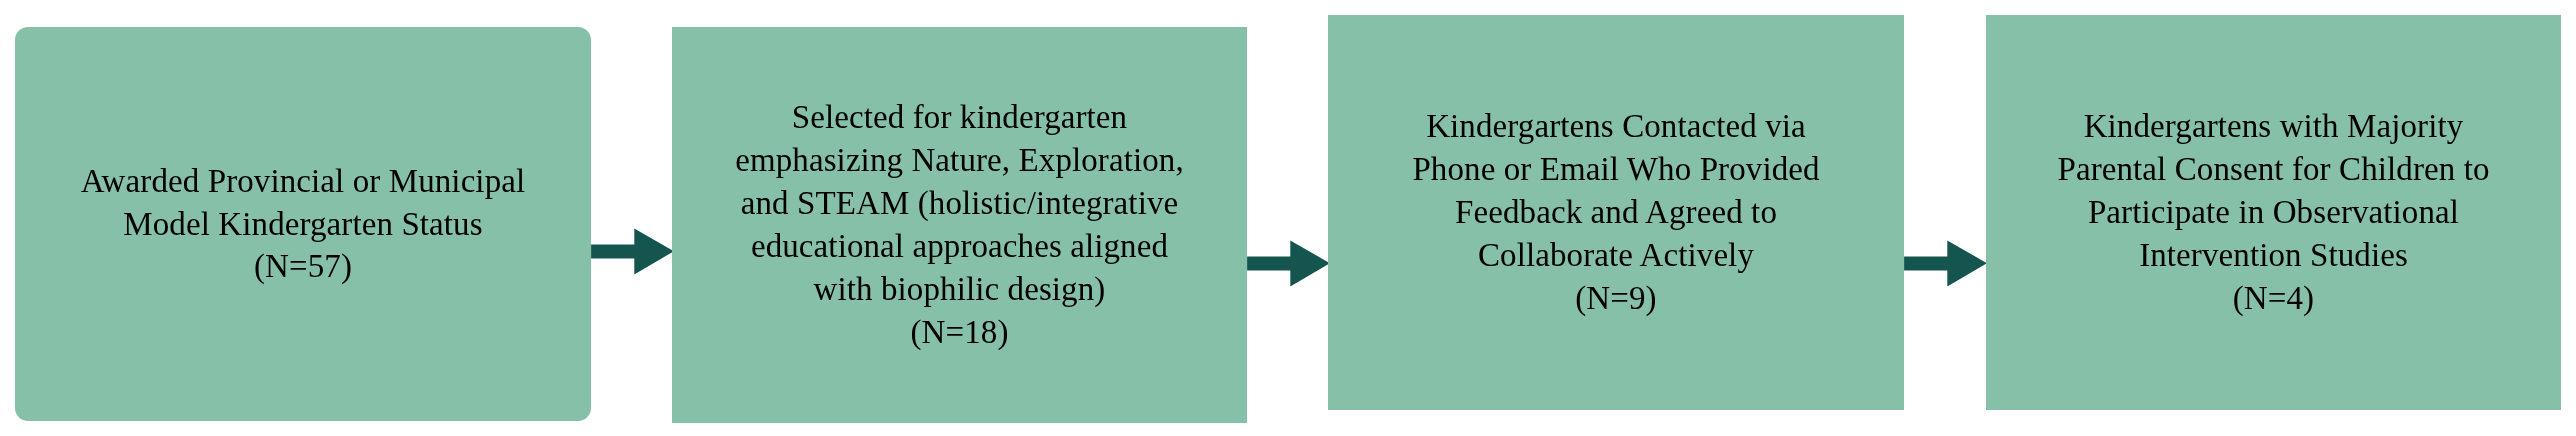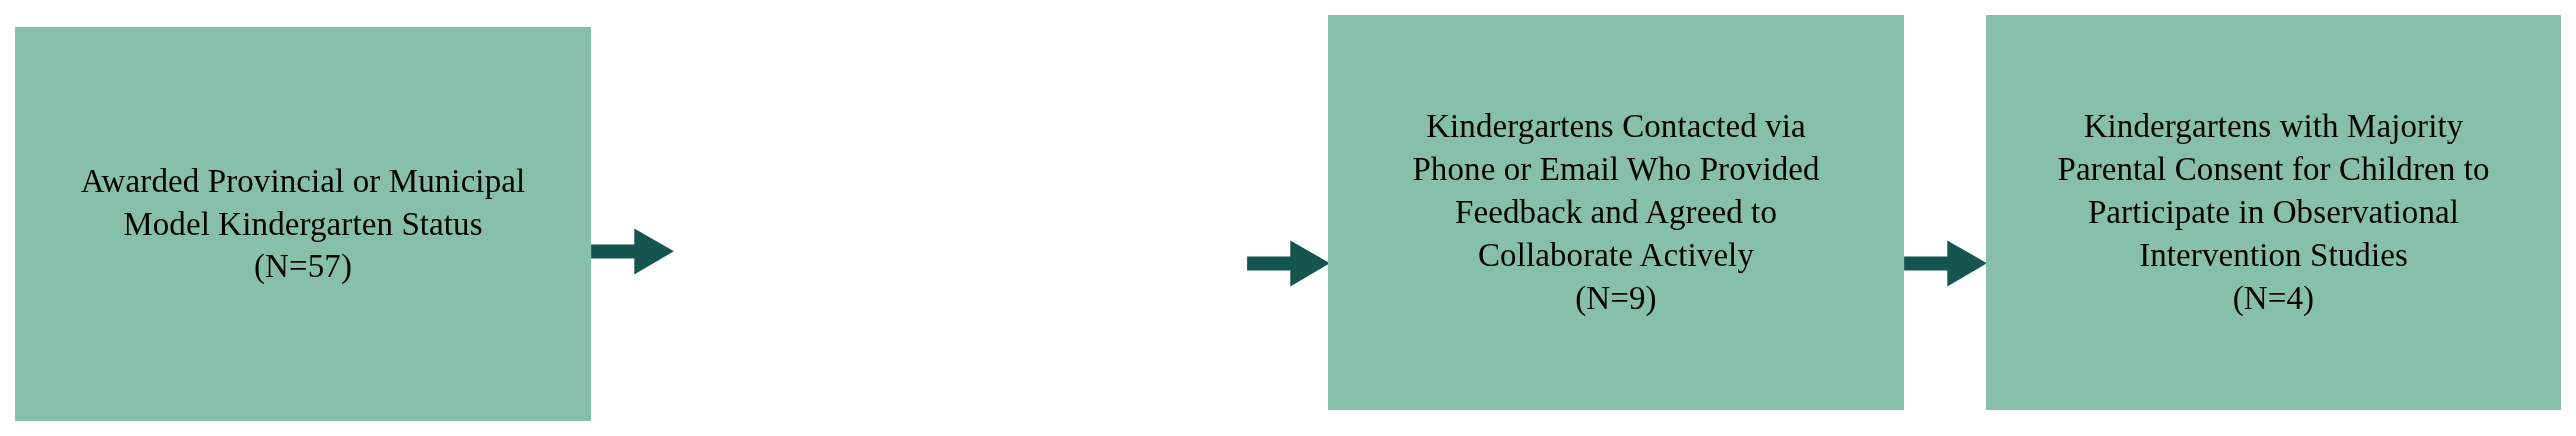--- a/index.html
+++ b/index.html
@@ -32,21 +32,21 @@
   }
   .flow-box .box-text {
     display: block;
     width: 100%;
     white-space: pre-line;
     font-weight: 400;
     letter-spacing: 0.1px;
   }
 
   
-  #box-1 { left: 15px;   top: 27px;  width: 576px;  height: 394px; }
+  #box-1 { left: 15px;   top: 27px;  width: 576px;  height: 394px; border-radius: 13px; }
   #box-2 { left: 672px; top: 27px;  width: 575px;  height: 396px; }
   #box-3 { left: 1328px; top: 15px;  width: 576px;  height: 395px; }
   #box-4 { left: 1986px; top: 15px;  width: 575px;  height: 395px; }
 
   #box-1 .box-text { font-size: 33px; line-height: 1.30; }
   #box-2 .box-text { font-size: 33px; line-height: 1.30; }
   #box-3 .box-text { font-size: 33px; line-height: 1.30; text-align: center; }
   #box-4 .box-text { font-size: 33px; line-height: 1.30; }
 
   
@@ -66,20 +66,28 @@
   <div class="flow-box" id="box-1" style="background-color: rgb(134, 192, 168); color: rgb(0, 0, 0);">
     <span class="box-text">Awarded Provincial or Municipal
 Model Kindergarten Status
 (N=57)</span>
   </div>
 
   <svg class="flow-arrow" id="arrow-1" viewBox="0 0 138 105" aria-hidden="true">
     <polygon points="0,41 72,41 72,14 138,52 72,91 72,64 0,64" fill="#14564f"></polygon>
   </svg>
 
+  <div class="flow-box" id="box-2" style="background-color: rgb(134, 192, 168); color: rgb(0, 0, 0);">
+    <span class="box-text">Selected for kindergarten
+emphasizing Nature, Exploration,
+and STEAM (holistic/integrative
+educational approaches aligned
+with biophilic design)
+(N=18)</span>
+  </div>
 
   <svg class="flow-arrow" id="arrow-2" viewBox="0 0 138 105" aria-hidden="true">
     <polygon points="0,41 72,41 72,14 138,52 72,91 72,64 0,64" fill="#14564f"></polygon>
   </svg>
 
   <div class="flow-box" id="box-3" style="background-color: rgb(134, 192, 168); color: rgb(0, 0, 0);">
     <span class="box-text">Kindergartens Contacted via
 Phone or Email Who Provided
 Feedback and Agreed to
 Collaborate Actively

